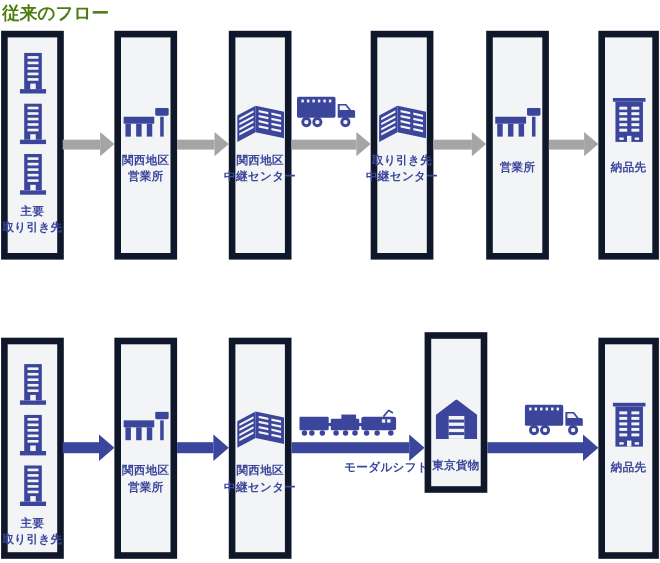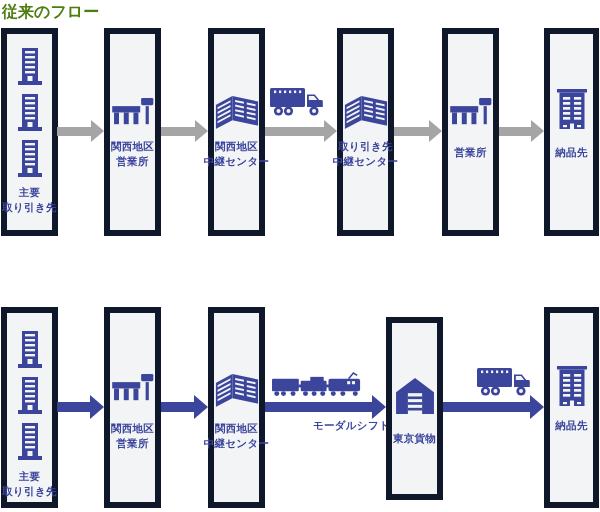--- a/index.html
+++ b/index.html
@@ -297,21 +297,21 @@
       <use href="#sym-train"></use>
     </svg>
   <div class="arrow blue" style="left:265px;top:395px;width:121px">
       <i class="bar"></i>
       <i class="head"></i>
     </div>
   <div class="free-lbl" style="left:250px;top:418px">
     <span>モーダルシフト</span>
   </div>
 
-  <div class="col" style="left:386px;top:317px;height:183px">
+  <div class="col" style="left:386px;top:302px;height:146px">
     <svg class="ic" style="top:55px" width="38" height="36">
         <use href="#sym-terminal"></use>
       </svg>
     <div class="lbl" style="top:108px">
       <span>東京貨物</span>
     </div>
   </div>
 
   <svg class="tr" style="left:477px;top:365px" width="54" height="33">
       <use href="#sym-truck"></use>

